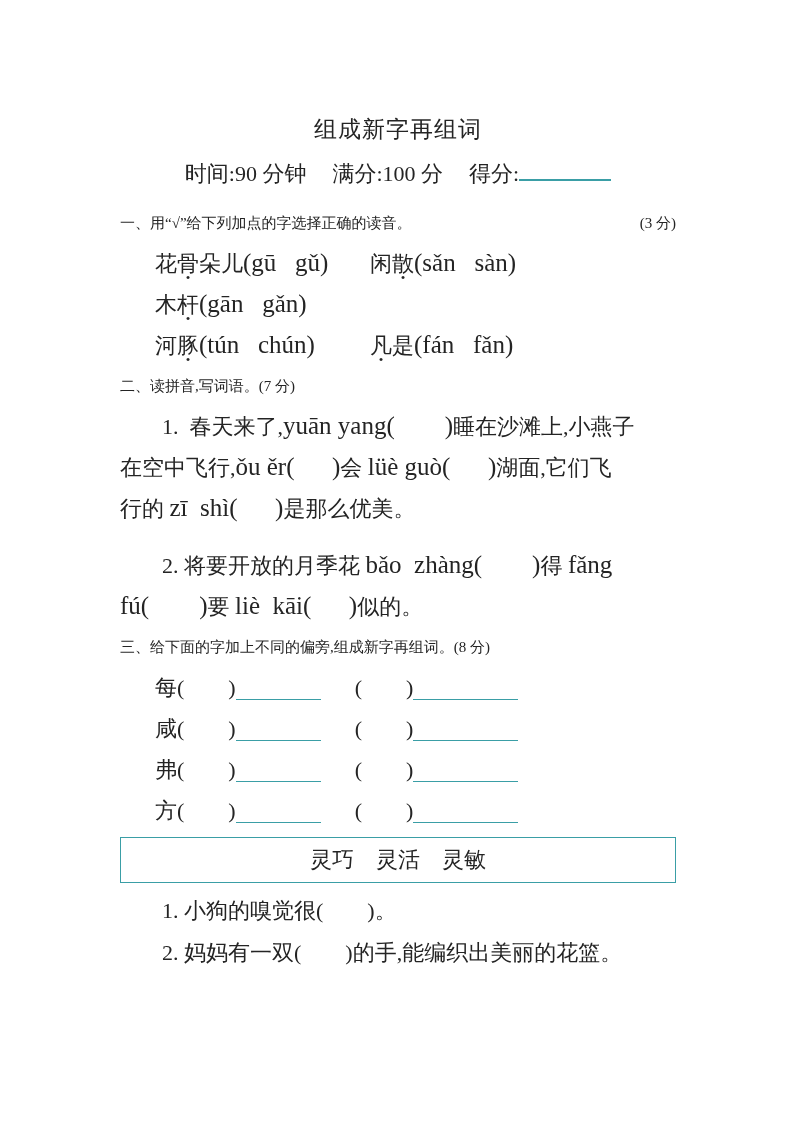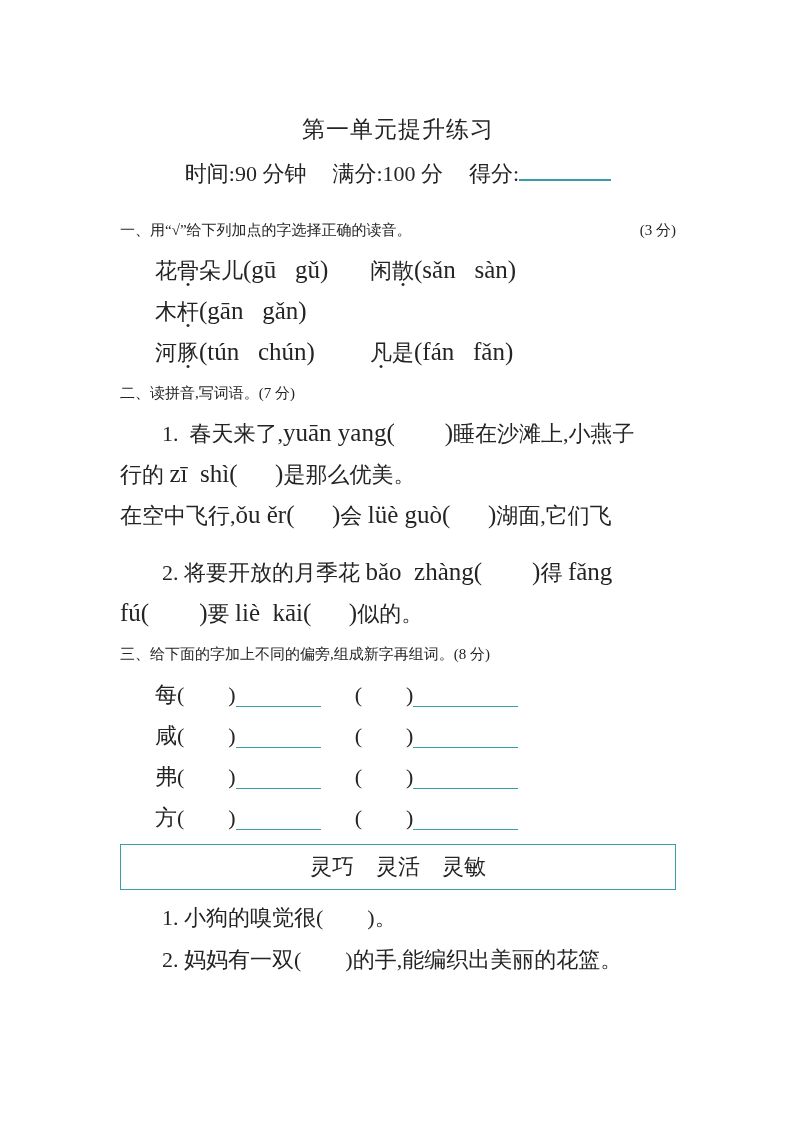--- a/index.html
+++ b/index.html
@@ -15,21 +15,21 @@
     font-family:"Liberation Serif","DejaVu Serif",serif;
     overflow:hidden;
   }
   .content{position:absolute;left:120px;top:116px;width:556px;}
   .title{
     text-align:center;font-size:23px;line-height:28px;
     margin:0 0 16px 0;letter-spacing:1px;
   }
   .meta{
     display:flex;justify-content:center;align-items:baseline;
-    font-size:22px;line-height:28px;margin-bottom:22px;white-space:pre;
+    font-size:22px;line-height:28px;margin-bottom:15px;white-space:pre;
   }
   .meta .grp{margin-right:26px;}
   .score-line{
     display:inline-block;width:92px;height:14px;
     border-bottom:2px solid var(--accent);
   }
   .sec-heading{font-size:15px;line-height:40px;white-space:pre;}
   .sec-heading.split{display:flex;justify-content:space-between;white-space:pre;}
   .pyrow{display:flex;padding-left:35px;line-height:40px;font-size:22px;}
   .pyrow .col1{width:215px;}
@@ -63,21 +63,21 @@
     padding:7px 0;margin:6px 0 8px 0;white-space:pre;
   }
   .s4item{font-size:22px;line-height:40px;padding-left:42px;margin-top:2px;white-space:pre;}
 </style>
 </head>
 <body>
 
 <div class="page">
   <div class="content">
 
-    <div class="title">第一单元提升练习</div>
+    <div class="title">组成新字再组词</div>
 
     <div class="meta">
       <span class="grp">时间:90 分钟</span>
       <span class="grp">满分:100 分</span>
       <span>得分:</span>
       <span class="score-line"></span>
     </div>
 
     <div class="sec-heading split">
       <span>一、用“√”给下列加点的字选择正确的读音。</span>
@@ -92,22 +92,22 @@
       <span class="col1"><span class="cn">木</span><span class="cn dotchar">杆</span><span class="cn"></span><span class="py">(gān   gǎn)</span></span>
     </div>
     <div class="pyrow">
       <span class="col1"><span class="cn">河</span><span class="cn dotchar">豚</span><span class="cn"></span><span class="py">(tún   chún)</span></span>
       <span><span class="cn"></span><span class="cn dotchar">凡</span><span class="cn">是</span><span class="py">(fán   fǎn)</span></span>
     </div>
 
     <div class="sec-heading">二、读拼音,写词语。(7 分)</div>
 
     <div class="line indent"><span class="cn">1.  春天来了,</span><span class="py">yuān yang(        )</span><span class="cn">睡在沙滩上,小燕子</span></div>
+    <div class="line"><span class="cn">在空中飞行,</span><span class="py">ǒu ěr(      )</span><span class="cn">会 </span><span class="py">lüè guò(      )</span><span class="cn">湖面,它们飞</span></div>
     <div class="line"><span class="cn">行的 </span><span class="py">zī  shì(      )</span><span class="cn">是那么优美。</span></div>
-    <div class="line"><span class="cn">在空中飞行,</span><span class="py">ǒu ěr(      )</span><span class="cn">会 </span><span class="py">lüè guò(      )</span><span class="cn">湖面,它们飞</span></div>
 
     <div class="line indent para2"><span class="cn">2. 将要开放的月季花 </span><span class="py">bǎo  zhàng(        )</span><span class="cn">得 </span><span class="py">fǎng</span></div>
     <div class="line"><span class="py">fú(        )</span><span class="cn">要 </span><span class="py">liè  kāi(      )</span><span class="cn">似的。</span></div>
 
     <div class="sec-heading">三、给下面的字加上不同的偏旁,组成新字再组词。(8 分)</div>
 
     <div class="blankrow"><span class="cn">每(　　)</span><span class="wline w85"></span><span class="sp"></span><span class="cn">(　　)</span><span class="wline w105"></span></div>
     <div class="blankrow"><span class="cn">咸(　　)</span><span class="wline w85"></span><span class="sp"></span><span class="cn">(　　)</span><span class="wline w105"></span></div>
     <div class="blankrow"><span class="cn">弗(　　)</span><span class="wline w85"></span><span class="sp"></span><span class="cn">(　　)</span><span class="wline w105"></span></div>
     <div class="blankrow"><span class="cn">方(　　)</span><span class="wline w85"></span><span class="sp"></span><span class="cn">(　　)</span><span class="wline w105"></span></div>

